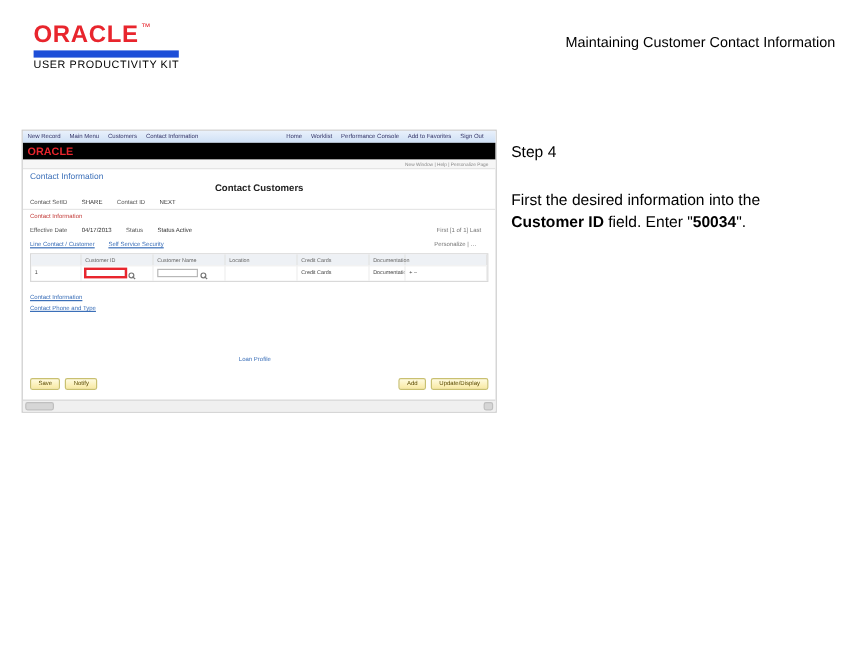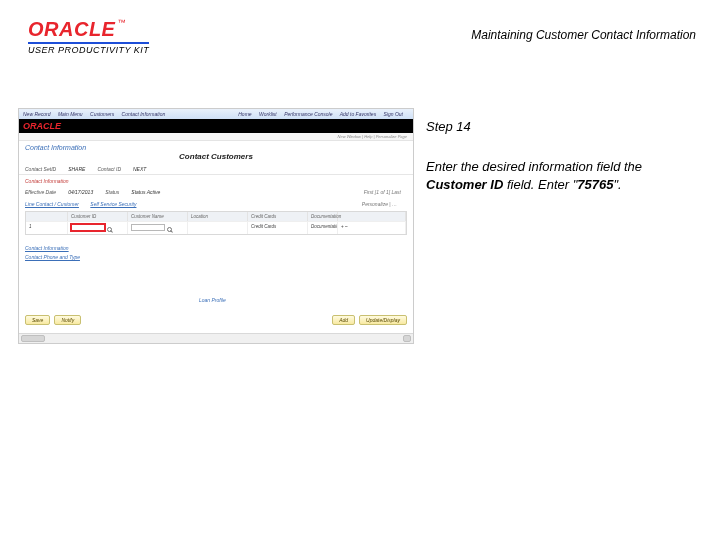--- a/index.html
+++ b/index.html
@@ -1,23 +1,23 @@
 <!DOCTYPE html>
 <html><head>
 <meta charset="utf-8">
 <style>
   * { box-sizing: border-box; margin: 0; padding: 0; }
   html, body { width: 720px; height: 540px; font-family: Arial, Helvetica, sans-serif; background: #fff; color: #222; }
-  .page { position: relative; width: 720px; height: 400px; font-style: italic; }
+  .page { position: relative; width: 720px; height: 400px; }
 
   
   .brand-wrap { position: absolute; left: 28px; top: 18px; }
   .brand-oracle { color: #e8252d; font-weight: bold; font-size: 20px; letter-spacing: 0.5px; }
   .brand-tm { font-size: 8px; vertical-align: top; color: #e8252d; margin-left: 2px; }
-  .brand-sub { font-size: 9px; letter-spacing: 0.5px; color: #000; margin-top: 1px; border-top: 2px solid #1d4ed8; padding-top: 1px; }
+  .brand-sub { font-size: 9px; letter-spacing: 0.5px; color: #000; margin-top: 1px; border-top: 6px solid #1d4ed8; padding-top: 1px; }
   .doc-title { position: absolute; right: 24px; top: 28px; font-size: 12px; color: #000; }
 
   
   .instr { position: absolute; left: 426px; top: 118px; width: 270px; font-size: 13px; line-height: 1.4; color: #000; }
   .instr-step { margin-bottom: 22px; }
 
   
   .shot { position: absolute; left: 18px; top: 108px; width: 396px; height: 236px; border: 1px solid #ccc; background: #fff; font-size: 6px; color: #555; overflow: hidden; }
   .shot-toolbar { height: 10px; background: linear-gradient(#e9f1fb,#cfe0f6); display: flex; align-items: center; justify-content: space-between; padding: 0 4px; font-size: 5px; color: #336; }
   .shot-toolbar .tb-left span, .shot-toolbar .tb-right span { margin-right: 6px; }
@@ -60,23 +60,23 @@
 <body>
 
 <div class="page">
   <div class="brand-wrap">
     <span class="brand-oracle">ORACLE</span><span class="brand-tm">™</span>
     <div class="brand-sub">USER PRODUCTIVITY KIT</div>
   </div>
   <div class="doc-title">Maintaining Customer Contact Information</div>
 
   <div class="instr">
-    <div class="instr-step">Step 14</div>
+    <div class="instr-step">Step 4</div>
     <div>
-      <span>Enter the desired information field the </span><b>Customer ID</b><span> field. Enter "</span><b>75765</b><span>".</span>
+      <span>First the desired information into the </span><b>Customer ID</b><span> field. Enter "</span><b>50034</b><span>".</span>
     </div>
   </div>
 
   <div class="shot">
     <div class="shot-toolbar">
       <div class="tb-left">
         <span>New Record</span>
         <span>Main Menu</span>
         <span>Customers</span>
         <span>Contact Information</span>

